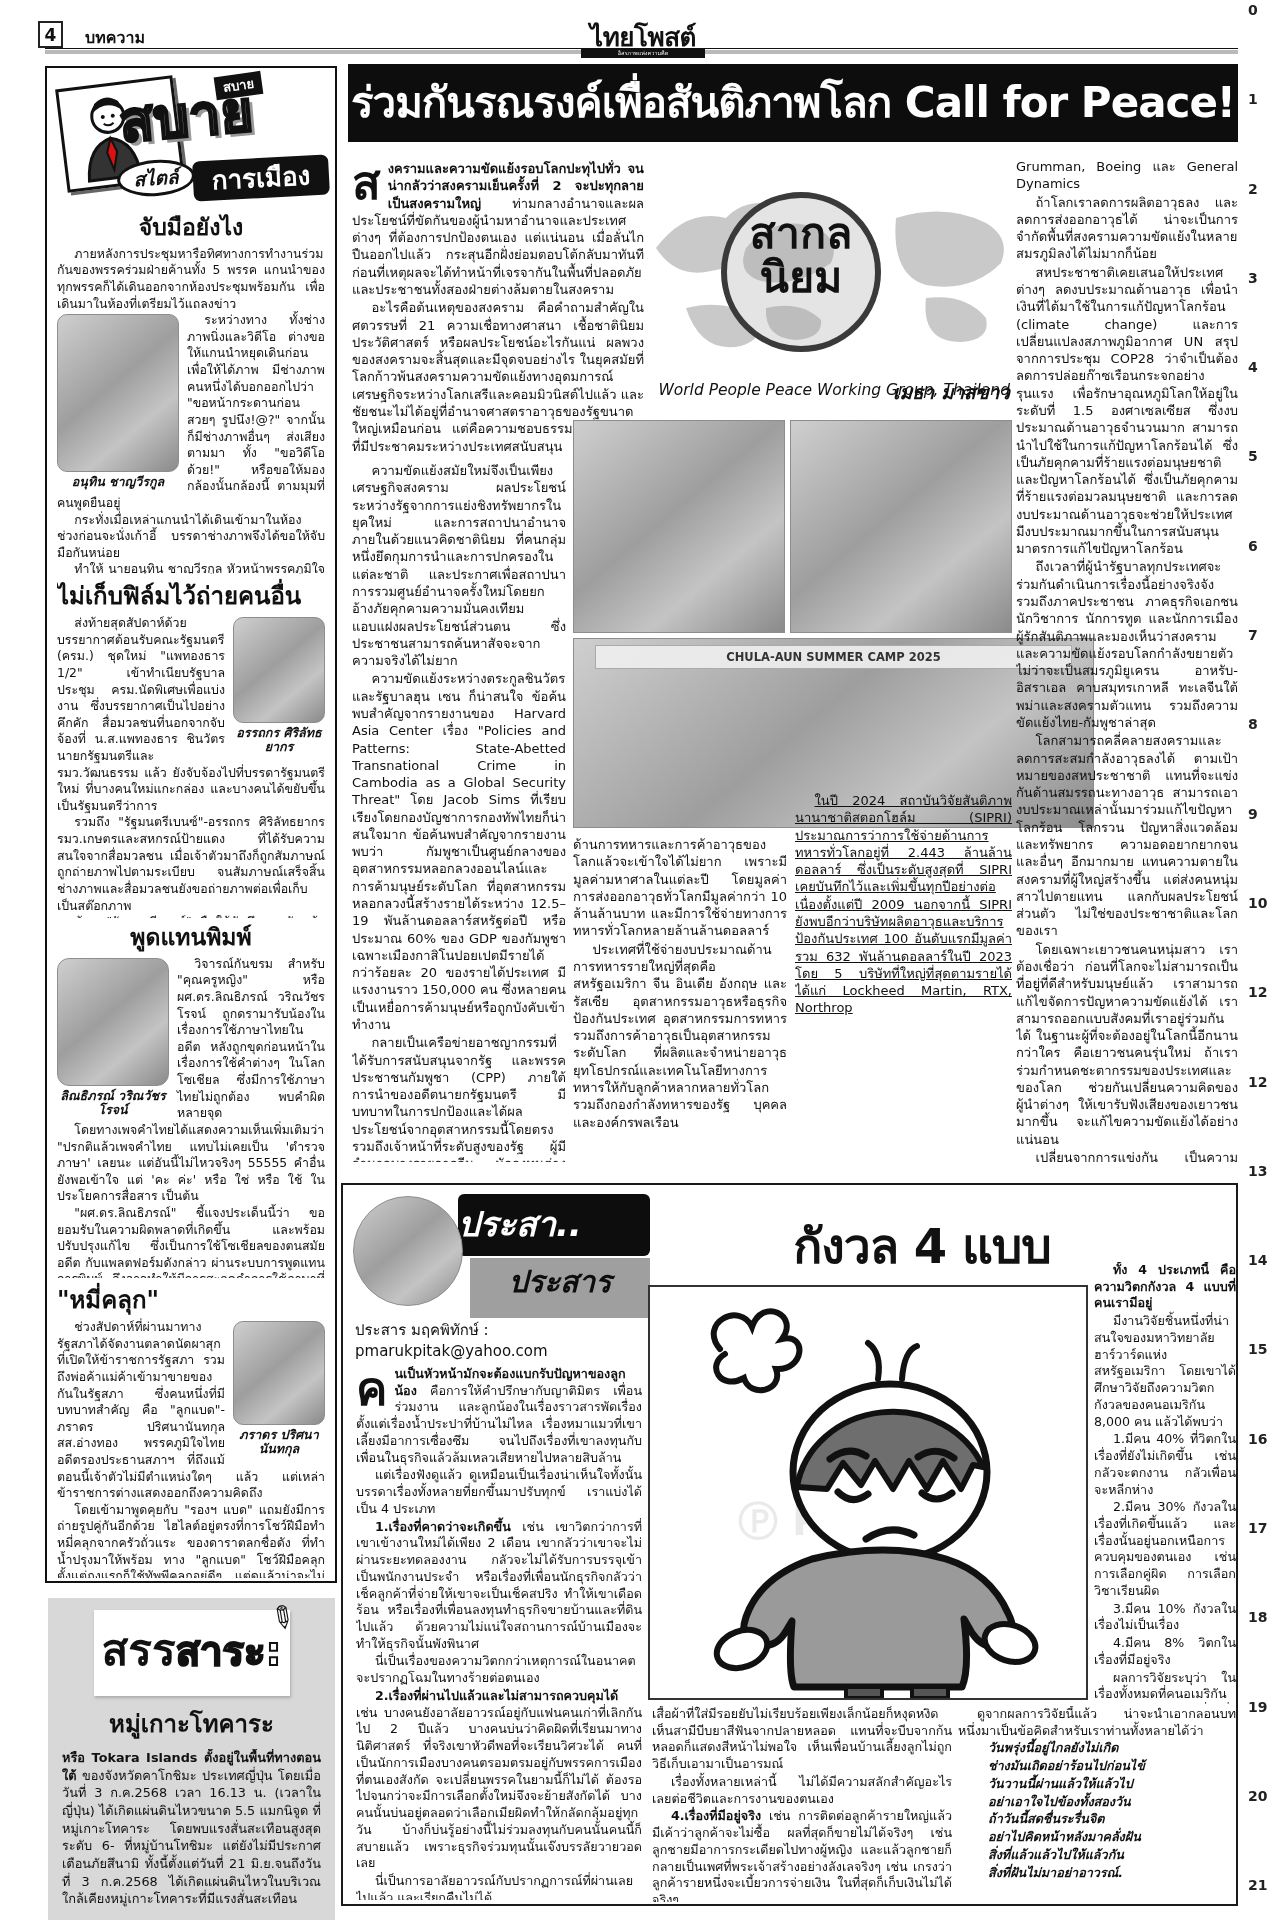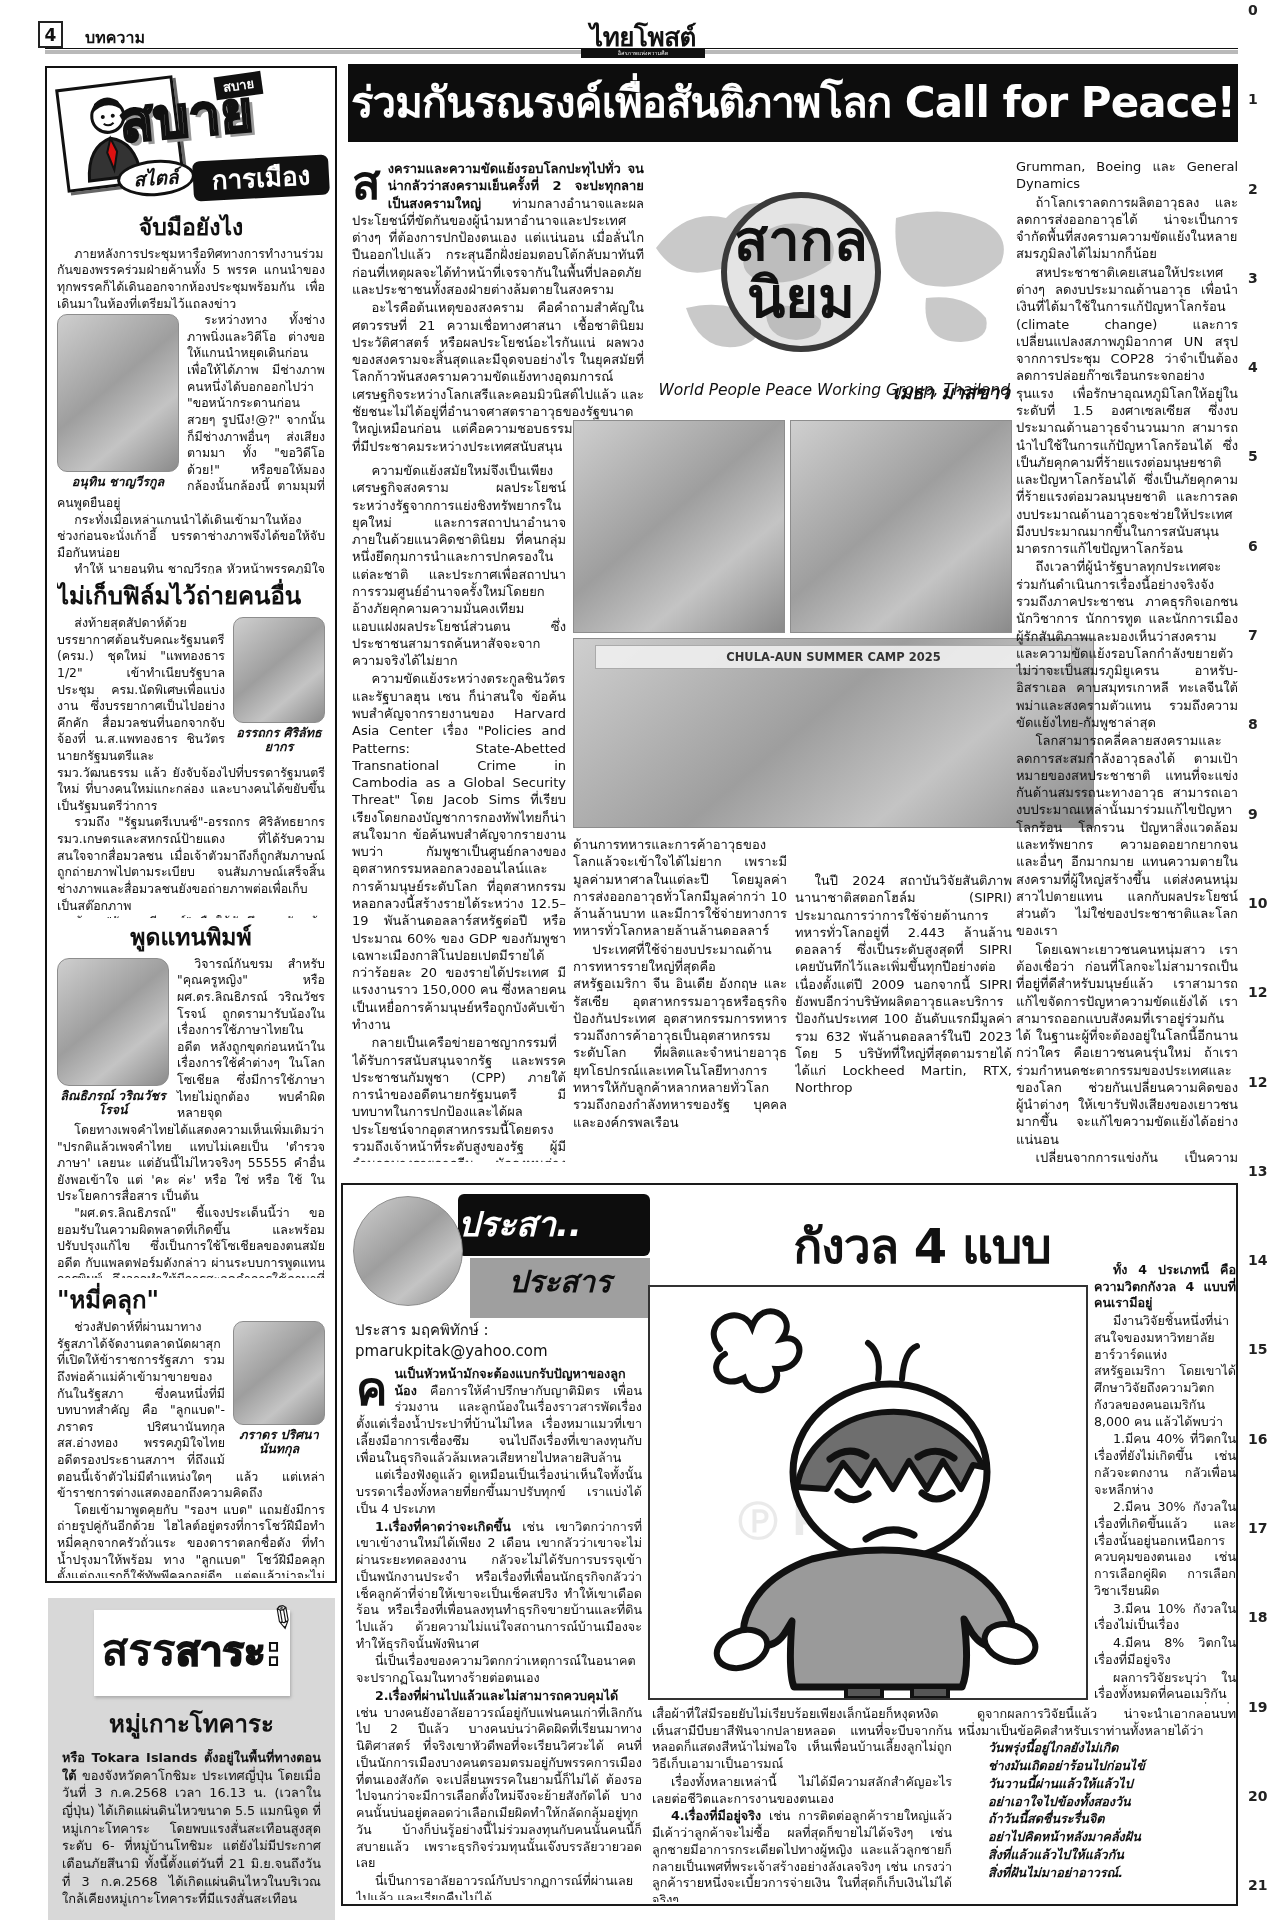--- a/index.html
+++ b/index.html
@@ -43,21 +43,21 @@
   .sans-logo{width:196px;height:86px;background:#fff;margin:2px auto 4px;position:relative;text-align:center;box-shadow:1px 2px 3px #aaa;}
   .sans-p1{font-size:44px;font-weight:900;line-height:80px;}
   .sans-p2{font-size:40px;font-weight:900;color:#fff;-webkit-text-stroke:2px #111;}
   .sans-pencil{position:absolute;right:-6px;top:-10px;font-size:30px;transform:rotate(35deg);}
   .sans-title{text-align:center;font-size:24px;font-weight:900;margin:8px 0 6px;}
   .sans-body{font-size:12.8px;line-height:1.38;text-align:justify;overflow:hidden;height:158px;}
   .sans-body p{text-indent:0;}
   
   .headline-bar{left:348px;top:64px;width:890px;height:78px;background:#0d0d0d;color:#fff;text-align:center;font-size:42px;font-weight:900;line-height:78px;letter-spacing:-1px;}
   .m13{font-size:13px;line-height:1.33;}
-  .globe-text{left:722px;top:212px;width:158px;text-align:center;font-size:56px;font-weight:900;line-height:1.02;}
+  .globe-text{left:722px;top:212px;width:158px;text-align:center;font-size:43px;font-weight:900;line-height:1.02;}
   .byline1{left:646px;top:356px;width:364px;text-align:right;font-size:19px;font-weight:bold;font-style:italic;margin-top:21px;}
   .byline2{left:646px;top:381px;width:364px;text-align:right;font-size:15.5px;font-style:italic;}
   .banner{position:absolute;left:4%;top:6px;width:92%;height:24px;background:rgba(238,238,238,.92);border:1px solid #aaa;text-align:center;font-size:11.5px;font-weight:bold;color:#333;line-height:22px;}
   
   .bot-box{left:341px;top:1183px;width:897px;height:723px;border:2px solid #1a1a1a;}
   .plogo-circle{left:353px;top:1196px;width:110px;height:110px;border-radius:50%;z-index:3;}
   .plogo-black{left:458px;top:1194px;width:192px;height:62px;background:#0d0d0d;color:#fff;border-radius:6px;font-size:34px;font-weight:900;font-style:italic;line-height:60px;z-index:2;}
   .plogo-gray{left:470px;top:1258px;width:180px;height:60px;background:#9f9f9f;color:#0d0d0d;text-align:center;font-size:30px;font-weight:900;font-style:italic;line-height:48px;}
   .pbyline{left:355px;top:1318px;width:310px;font-size:15px;}
   .headline2{left:752px;top:1208px;width:340px;text-align:center;font-size:48px;font-weight:900;letter-spacing:-1px;}
@@ -215,21 +215,21 @@
 
 <div class="abs col m13" style="left:352px;top:462px;width:214px;height:700px;">
     <p>ความขัดแย้งสมัยใหม่จึงเป็นเพียงเศรษฐกิจสงคราม ผลประโยชน์ระหว่างรัฐจากการแย่งชิงทรัพยากรในยุคใหม่ และการสถาปนาอำนาจภายในด้วยแนวคิดชาตินิยม ที่คนกลุ่มหนึ่งยึดกุมการนำและการปกครองในแต่ละชาติ และประกาศเพื่อสถาปนาการรวมศูนย์อำนาจครั้งใหม่โดยยกอ้างภัยคุกคามความมั่นคงเทียม แอบแฝงผลประโยชน์ส่วนตน ซึ่งประชาชนสามารถค้นหาสัจจะจากความจริงได้ไม่ยาก</p>
     <p>ความขัดแย้งระหว่างตระกูลชินวัตรและรัฐบาลฮุน เซน ก็น่าสนใจ ข้อค้นพบสำคัญจากรายงานของ Harvard Asia Center เรื่อง "Policies and Patterns: State-Abetted Transnational Crime in Cambodia as a Global Security Threat" โดย Jacob Sims ที่เรียบเรียงโดยกองบัญชาการกองทัพไทยก็น่าสนใจมาก ข้อค้นพบสำคัญจากรายงานพบว่า กัมพูชาเป็นศูนย์กลางของอุตสาหกรรมหลอกลวงออนไลน์และการค้ามนุษย์ระดับโลก ที่อุตสาหกรรมหลอกลวงนี้สร้างรายได้ระหว่าง 12.5–19 พันล้านดอลลาร์สหรัฐต่อปี หรือประมาณ 60% ของ GDP ของกัมพูชา เฉพาะเมืองกาสิโนปอยเปตมีรายได้กว่าร้อยละ 20 ของรายได้ประเทศ มีแรงงานราว 150,000 คน ซึ่งหลายคนเป็นเหยื่อการค้ามนุษย์หรือถูกบังคับเข้าทำงาน</p>
     <p>กลายเป็นเครือข่ายอาชญากรรมที่ได้รับการสนับสนุนจากรัฐ และพรรคประชาชนกัมพูชา (CPP) ภายใต้การนำของอดีตนายกรัฐมนตรี มีบทบาทในการปกป้องและได้ผลประโยชน์จากอุตสาหกรรมนี้โดยตรง รวมถึงเจ้าหน้าที่ระดับสูงของรัฐ ผู้มีอำนาจบางรายจากจีน นักลงทุนต่างชาติที่ถือหนังสือเดินทางกัมพูชา</p>
   </div>
 <div class="abs col m13 nofirst" style="left:573px;top:836px;width:214px;height:326px;">
     <p>ด้านการทหารและการค้าอาวุธของโลกแล้วจะเข้าใจได้ไม่ยาก เพราะมีมูลค่ามหาศาลในแต่ละปี โดยมูลค่าการส่งออกอาวุธทั่วโลกมีมูลค่ากว่า 10 ล้านล้านบาท และมีการใช้จ่ายทางการทหารทั่วโลกหลายล้านล้านดอลลาร์</p>
     <p>ประเทศที่ใช้จ่ายงบประมาณด้านการทหารรายใหญ่ที่สุดคือ สหรัฐอเมริกา จีน อินเดีย อังกฤษ และรัสเซีย อุตสาหกรรมอาวุธหรือธุรกิจป้องกันประเทศ อุตสาหกรรมการทหารรวมถึงการค้าอาวุธเป็นอุตสาหกรรมระดับโลก ที่ผลิตและจำหน่ายอาวุธยุทโธปกรณ์และเทคโนโลยีทางการทหารให้กับลูกค้าหลากหลายทั่วโลก รวมถึงกองกำลังทหารของรัฐ บุคคลและองค์กรพลเรือน</p>
   </div>
-<div class="abs col m13" style="left:795px;top:872px;width:217px;height:326px;">
+<div class="abs col m13" style="left:795px;top:792px;width:217px;height:326px;text-decoration:underline;">
     <p>ในปี 2024 สถาบันวิจัยสันติภาพนานาชาติสตอกโฮล์ม (SIPRI) ประมาณการว่าการใช้จ่ายด้านการทหารทั่วโลกอยู่ที่ 2.443 ล้านล้านดอลลาร์ ซึ่งเป็นระดับสูงสุดที่ SIPRI เคยบันทึกไว้และเพิ่มขึ้นทุกปีอย่างต่อเนื่องตั้งแต่ปี 2009 นอกจากนี้ SIPRI ยังพบอีกว่าบริษัทผลิตอาวุธและบริการป้องกันประเทศ 100 อันดับแรกมีมูลค่ารวม 632 พันล้านดอลลาร์ในปี 2023 โดย 5 บริษัทที่ใหญ่ที่สุดตามรายได้ ได้แก่ Lockheed Martin, RTX, Northrop</p>
   </div>
 <div class="abs col m13 nofirst" style="left:1016px;top:158px;width:222px;height:1005px;">
     <p>Grumman, Boeing และ General Dynamics</p>
     <p>ถ้าโลกเราลดการผลิตอาวุธลง และลดการส่งออกอาวุธได้ น่าจะเป็นการจำกัดพื้นที่สงครามความขัดแย้งในหลายสมรภูมิลงได้ไม่มากก็น้อย</p>
     <p>สหประชาชาติเคยเสนอให้ประเทศต่างๆ ลดงบประมาณด้านอาวุธ เพื่อนำเงินที่ได้มาใช้ในการแก้ปัญหาโลกร้อน (climate change) และการเปลี่ยนแปลงสภาพภูมิอากาศ UN สรุปจากการประชุม COP28 ว่าจำเป็นต้องลดการปล่อยก๊าซเรือนกระจกอย่างรุนแรง เพื่อรักษาอุณหภูมิโลกให้อยู่ในระดับที่ 1.5 องศาเซลเซียส ซึ่งงบประมาณด้านอาวุธจำนวนมาก สามารถนำไปใช้ในการแก้ปัญหาโลกร้อนได้ ซึ่งเป็นภัยคุกคามที่ร้ายแรงต่อมนุษยชาติและปัญหาโลกร้อนได้ ซึ่งเป็นภัยคุกคามที่ร้ายแรงต่อมวลมนุษยชาติ และการลดงบประมาณด้านอาวุธจะช่วยให้ประเทศมีงบประมาณมากขึ้นในการสนับสนุนมาตรการแก้ไขปัญหาโลกร้อน</p>
     <p>ถึงเวลาที่ผู้นำรัฐบาลทุกประเทศจะร่วมกันดำเนินการเรื่องนี้อย่างจริงจัง รวมถึงภาคประชาชน ภาคธุรกิจเอกชน นักวิชาการ นักการทูต และนักการเมือง ผู้รักสันติภาพและมองเห็นว่าสงครามและความขัดแย้งรอบโลกกำลังขยายตัว ไม่ว่าจะเป็นสมรภูมิยูเครน อาหรับ-อิสราเอล คาบสมุทรเกาหลี ทะเลจีนใต้ พม่าและสงครามตัวแทน รวมถึงความขัดแย้งไทย-กัมพูชาล่าสุด</p>
     <p>โลกสามารถคลี่คลายสงครามและลดการสะสมกำลังอาวุธลงได้ ตามเป้าหมายของสหประชาชาติ แทนที่จะแข่งกันด้านสมรรถนะทางอาวุธ สามารถเอางบประมาณเหล่านั้นมาร่วมแก้ไขปัญหาโลกร้อน โลกรวน ปัญหาสิ่งแวดล้อมและทรัพยากร ความอดอยากยากจนและอื่นๆ อีกมากมาย แทนความตายในสงครามที่ผู้ใหญ่สร้างขึ้น แต่ส่งคนหนุ่มสาวไปตายแทน แลกกับผลประโยชน์ส่วนตัว ไม่ใช่ของประชาชาติและโลกของเรา</p>
     <p>โดยเฉพาะเยาวชนคนหนุ่มสาว เราต้องเชื่อว่า ก่อนที่โลกจะไม่สามารถเป็นที่อยู่ที่ดีสำหรับมนุษย์แล้ว เราสามารถแก้ไขจัดการปัญหาความขัดแย้งได้ เราสามารถออกแบบสังคมที่เราอยู่ร่วมกันได้ ในฐานะผู้ที่จะต้องอยู่ในโลกนี้อีกนานกว่าใคร คือเยาวชนคนรุ่นใหม่ ถ้าเราร่วมกำหนดชะตากรรมของประเทศและของโลก ช่วยกันเปลี่ยนความคิดของผู้นำต่างๆ ให้เขารับฟังเสียงของเยาวชนมากขึ้น จะแก้ไขความขัดแย้งได้อย่างแน่นอน</p>
     <p>เปลี่ยนจากการแข่งกัน เป็นความร่วมมือ จากยุคล่าอาณานิคม มาสู่สงครามโลก และสงครามเย็นครั้งที่ 1 และครั้งที่ 2 ในปัจจุบัน เราสามารถเปลี่ยนการแข่งกันทางยุทโธปกรณ์ เป็นความร่วมมือกันในการสร้างสันติภาพได้โดยการลดอาวุธ และมีโครงการความร่วมมือกันด้านอื่นๆ</p>

